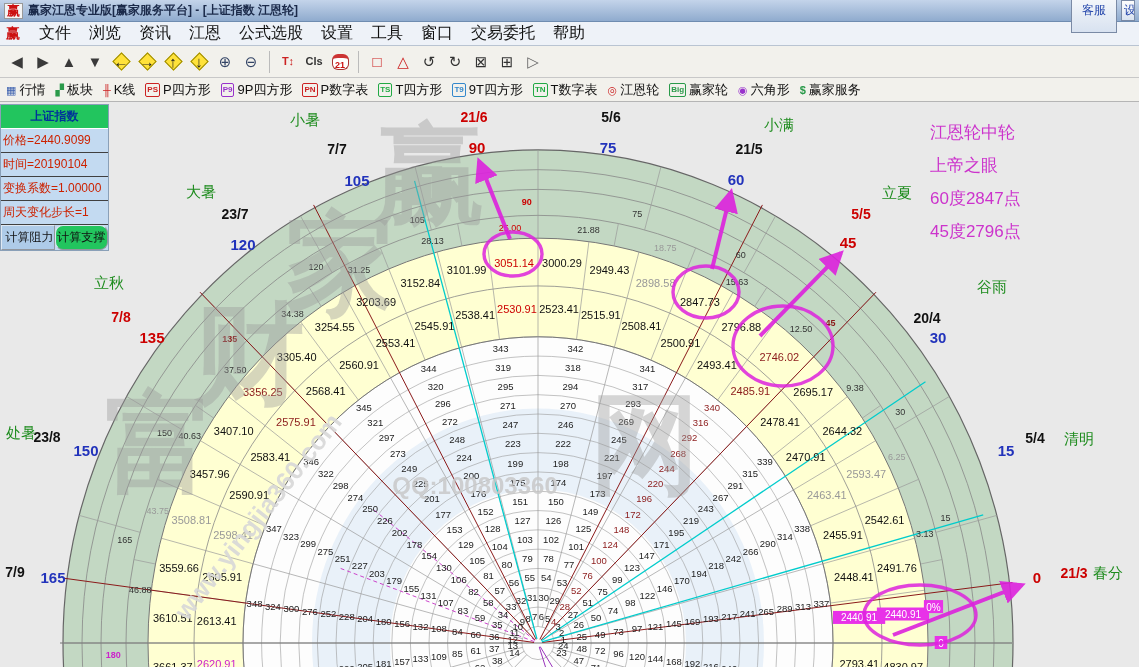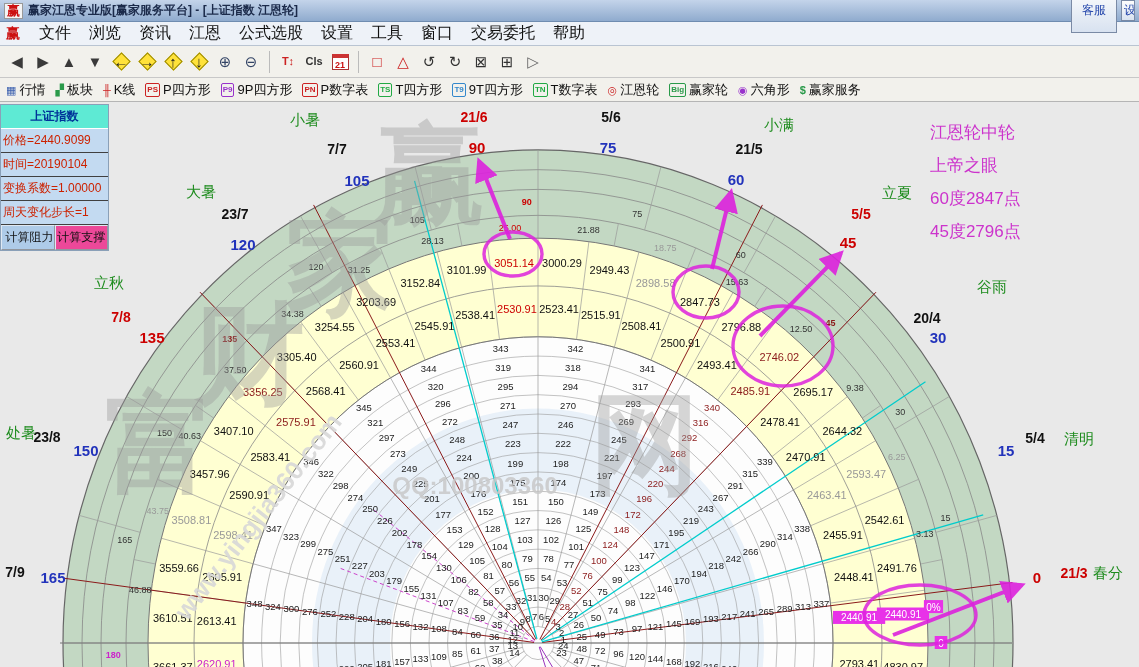--- a/index.html
+++ b/index.html
@@ -42,29 +42,29 @@
     border-radius:2px; }
   .t2 .lbl { font-size:13px; color:#111; white-space:nowrap; }
 
   
   .chart { position:relative; width:1139px; height:566px; background:#e9e9e9; overflow:hidden; }
   svg text { user-select:none; }
 
   
   .panel { position:absolute; left:0; top:2px; width:109px; border:1px solid #8aa0b8;
     background:#c3daf1; font-size:12px; }
-  .panel .hd { background:#5eead4; color:#003399; font-weight:bold; text-align:center;
+  .panel .hd { background:#22c55e; color:#003399; font-weight:bold; text-align:center;
     padding:3px 0; border-bottom:1px solid #ffffff; }
   .panel .row { color:#cc2200; padding:3px 1px 3px 2px; border-bottom:1px solid #404040;
     white-space:nowrap; overflow:hidden; }
   .panel .btns { display:flex; }
   .panel .btns div { flex:1; text-align:center; padding:3px 0; font-size:12px; color:#111;
     border:1px outset #dfe8f2; white-space:nowrap; }
   .panel .btns .b1 { background:#aecbe8;text-align:right; }
-  .panel .btns .b2 { background:#ec4899; }
+  .panel .btns .b2 { background:#22c55e;border-radius:8px; }
 
   
   .anno { position:absolute; left:930px; top:14px; color:#cc33cc; font-size:17px;
     line-height:33px; white-space:nowrap; }
 </style>
 </head>
 <body>
 
 <div class="titlebar">
   <span class="logo">赢</span>
@@ -125,21 +125,21 @@
       <span class="g" style="color: rgb(51, 68, 102);">⊖</span>
     </span>
     <span class="t1sep"></span>
     <span class="t1">
       <span class="g small" style="color: rgb(204, 34, 34);">T↕</span>
     </span>
     <span class="t1">
       <span class="g small" style="color: rgb(51, 51, 51);">Cls</span>
     </span>
     <span class="t1">
-      <span class="cal" style="color: rgb(204, 17, 17);">21</span>
+      <span class="cal" style="color: rgb(204, 17, 17); border-radius: 6px;">21</span>
     </span>
     <span class="t1sep"></span>
     <span class="t1">
       <span class="g" style="color: rgb(204, 34, 34);">□</span>
     </span>
     <span class="t1">
       <span class="g" style="color: rgb(204, 34, 34);">△</span>
     </span>
     <span class="t1">
       <span class="g" style="color: rgb(51, 51, 51);">↺</span>

